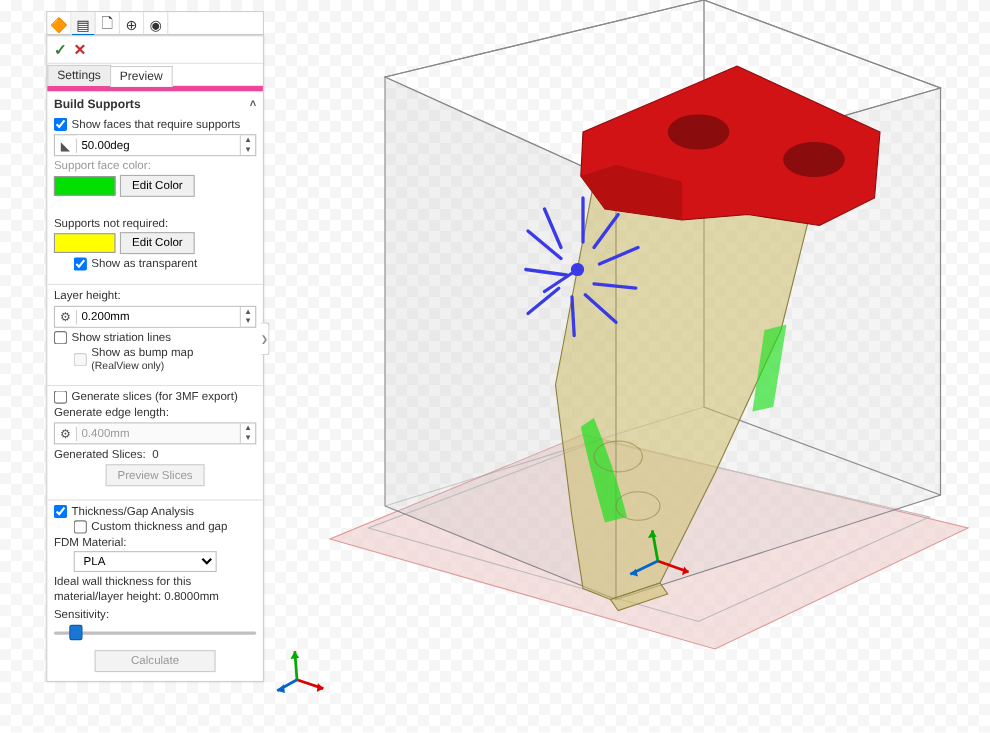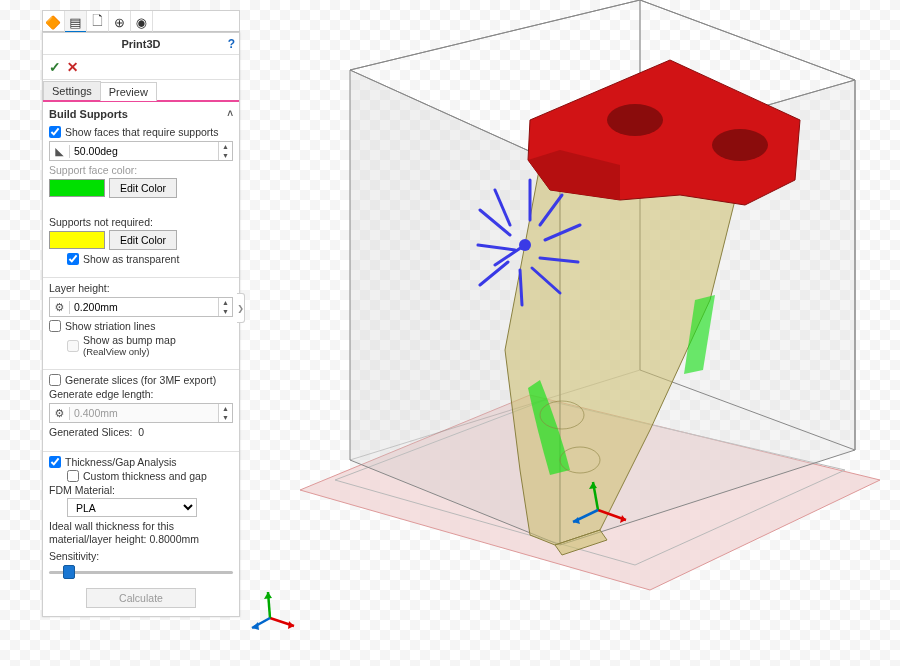--- a/index.html
+++ b/index.html
@@ -12,21 +12,21 @@
     box-shadow:0 0 2px rgba(0,0,0,.15); }
   .panel-header { height:22px; display:flex; justify-content:center; align-items:center; position:relative;
     border-bottom:1px solid #e0e0e0; font-weight:600; font-size:11px; color:#333;}
   .help-icon { position:absolute; right:4px; color:#1565c0; font-size:12px; font-weight:700; }
   .tabstrip { position:absolute; left:42px; top:10px; width:198px; height:22px; background:#fff; border:1px solid #cfcfcf; display:flex; }
   .tabstrip .tab { width:22px; height:22px; display:flex; align-items:center; justify-content:center; border-right:1px solid #e0e0e0; font-size:13px; }
   .tabstrip .tab.active { background:#f4f4f4; box-shadow: inset 0 -2px 0 #0078d7; }
   .confirm-row { display:flex; gap:6px; padding:4px 6px; border-bottom:1px solid #e0e0e0;}
   .confirm-row .ok { color:#2e7d32; font-weight:700; font-size:14px; cursor:pointer;}
   .confirm-row .cancel { color:#c62828; font-weight:700; font-size:14px; cursor:pointer;}
-  .subtabs { display:flex; border-bottom:2px solid #ec4899; margin-top:1px;}
+  .subtabs { display:flex; border-bottom:5px solid #ec4899; margin-top:1px;}
   .subtab { padding:3px 8px; border:1px solid #cfcfcf; border-bottom:none; background:#ededed; margin-right:-1px; font-size:11px; cursor:pointer;}
   .subtab.active { background:#fff; position:relative; top:1px;}
   .section { padding:4px 6px 2px 6px; }
   .section-title { font-weight:600; display:flex; justify-content:space-between; cursor:pointer; padding:2px 0 4px 0;}
   .chev { font-size:10px; color:#555;}
   .row { display:flex; align-items:center; gap:4px; margin:2px 0;}
   .row label, .lbl { font-size:10.5px; color:#333; }
   input[type=checkbox] { width:12px; height:12px; }
   .num-input { display:flex; align-items:center; border:1px solid #bfbfbf; height:20px; width:100%; background:#fff;}
   .num-input .icon { width:20px; display:flex; align-items:center; justify-content:center; color:#555; border-right:1px solid #d0d0d0;}
@@ -56,24 +56,20 @@
 
 <div class="tabstrip">
   <div class="tab">🔶</div>
   <div class="tab active">▤</div>
   <div class="tab">🗋</div>
   <div class="tab">⊕</div>
   <div class="tab">◉</div>
 </div>
 
 <div class="panel">
-  <div class="panel-header">
-    <span>Print3D</span>
-    <span class="help-icon">?</span>
-  </div>
   <div class="confirm-row">
     <span class="ok">✓</span>
     <span class="cancel">✕</span>
   </div>
   <div class="subtabs">
     <div class="subtab">Settings</div>
     <div class="subtab active">Preview</div>
   </div>
 
   <div class="panel-body">
@@ -146,20 +142,23 @@
       <span class="icon">⚙</span>
       <input class="muted" disabled="" style="color: rgb(154, 154, 154);" value="0.400mm">
       <span class="stepper">
             <span>▲</span>
             <span>▼</span>
           </span>
     </div>
     <div class="gen-label">
       <span>Generated Slices:</span>
       &nbsp;<span>0</span>
+    </div>
+    <div style="text-align:center; margin:2px 0;">
+      <button class="btn" disabled="">Preview Slices</button>
     </div>
   </div>
 
   <div class="section">
     <div class="hr"></div>
     <div class="row">
       <input type="checkbox" checked="" style="">
       <label>Thickness/Gap Analysis</label>
     </div>
     <div class="row indent">

